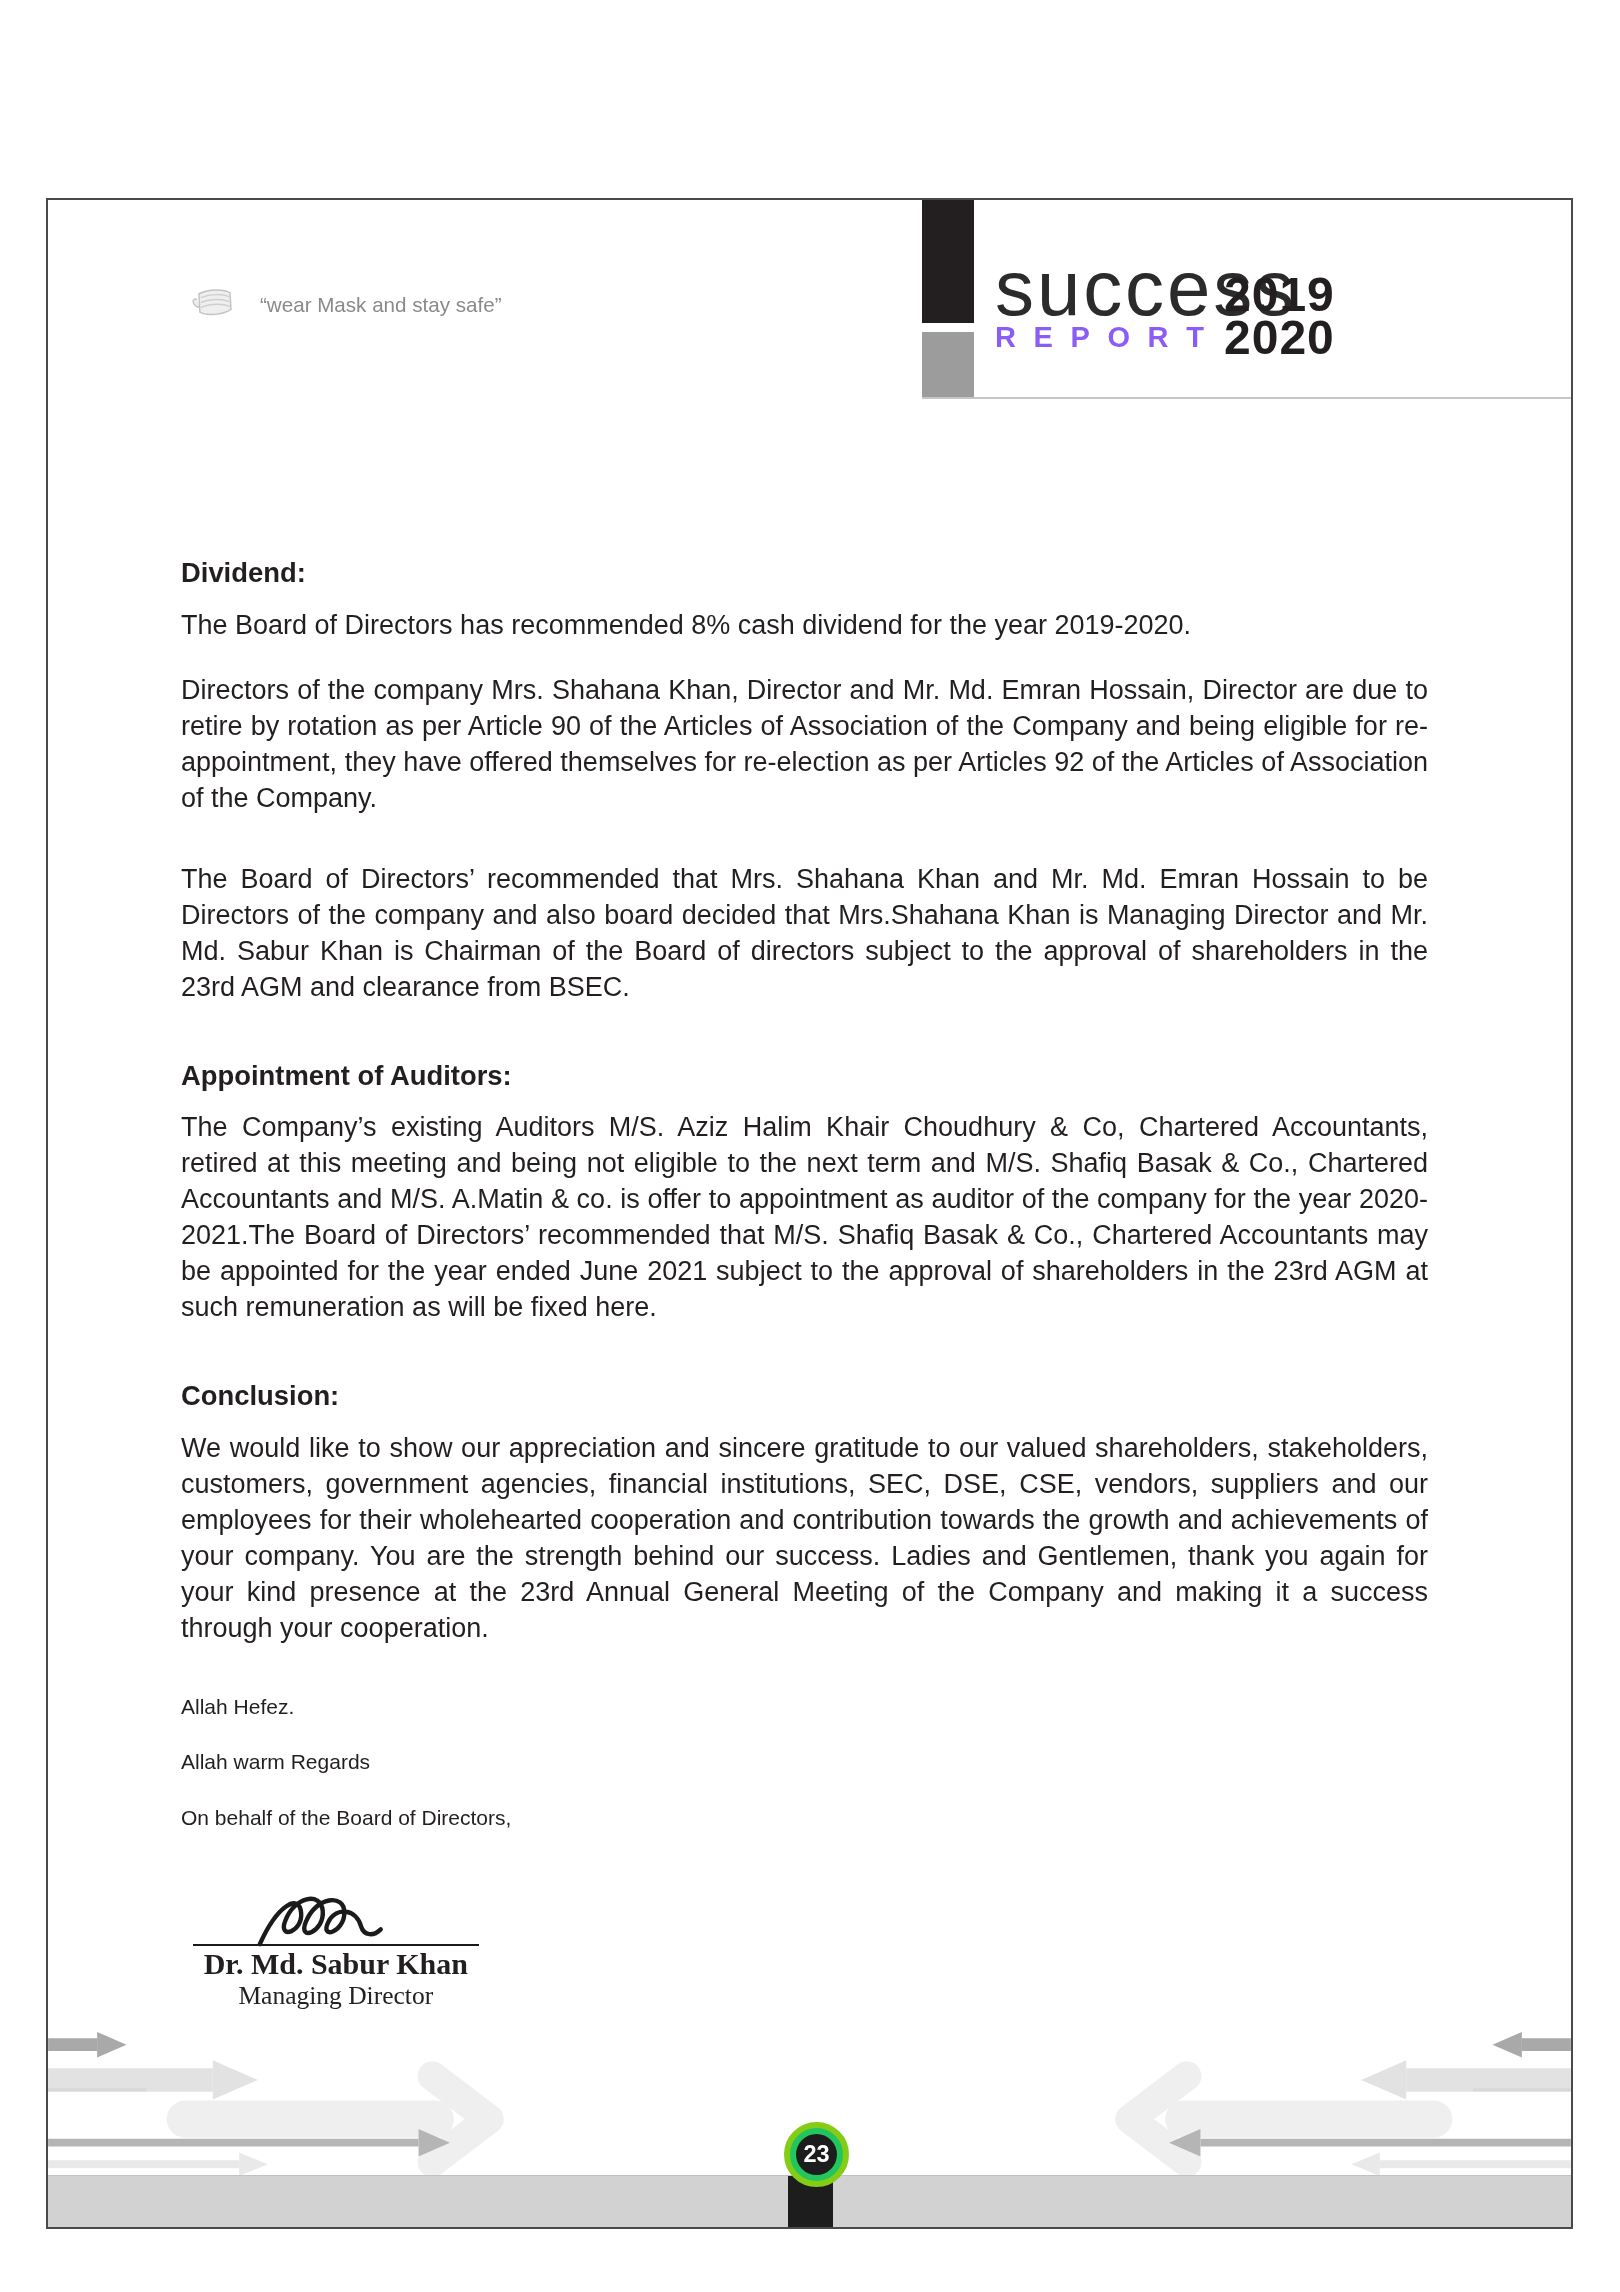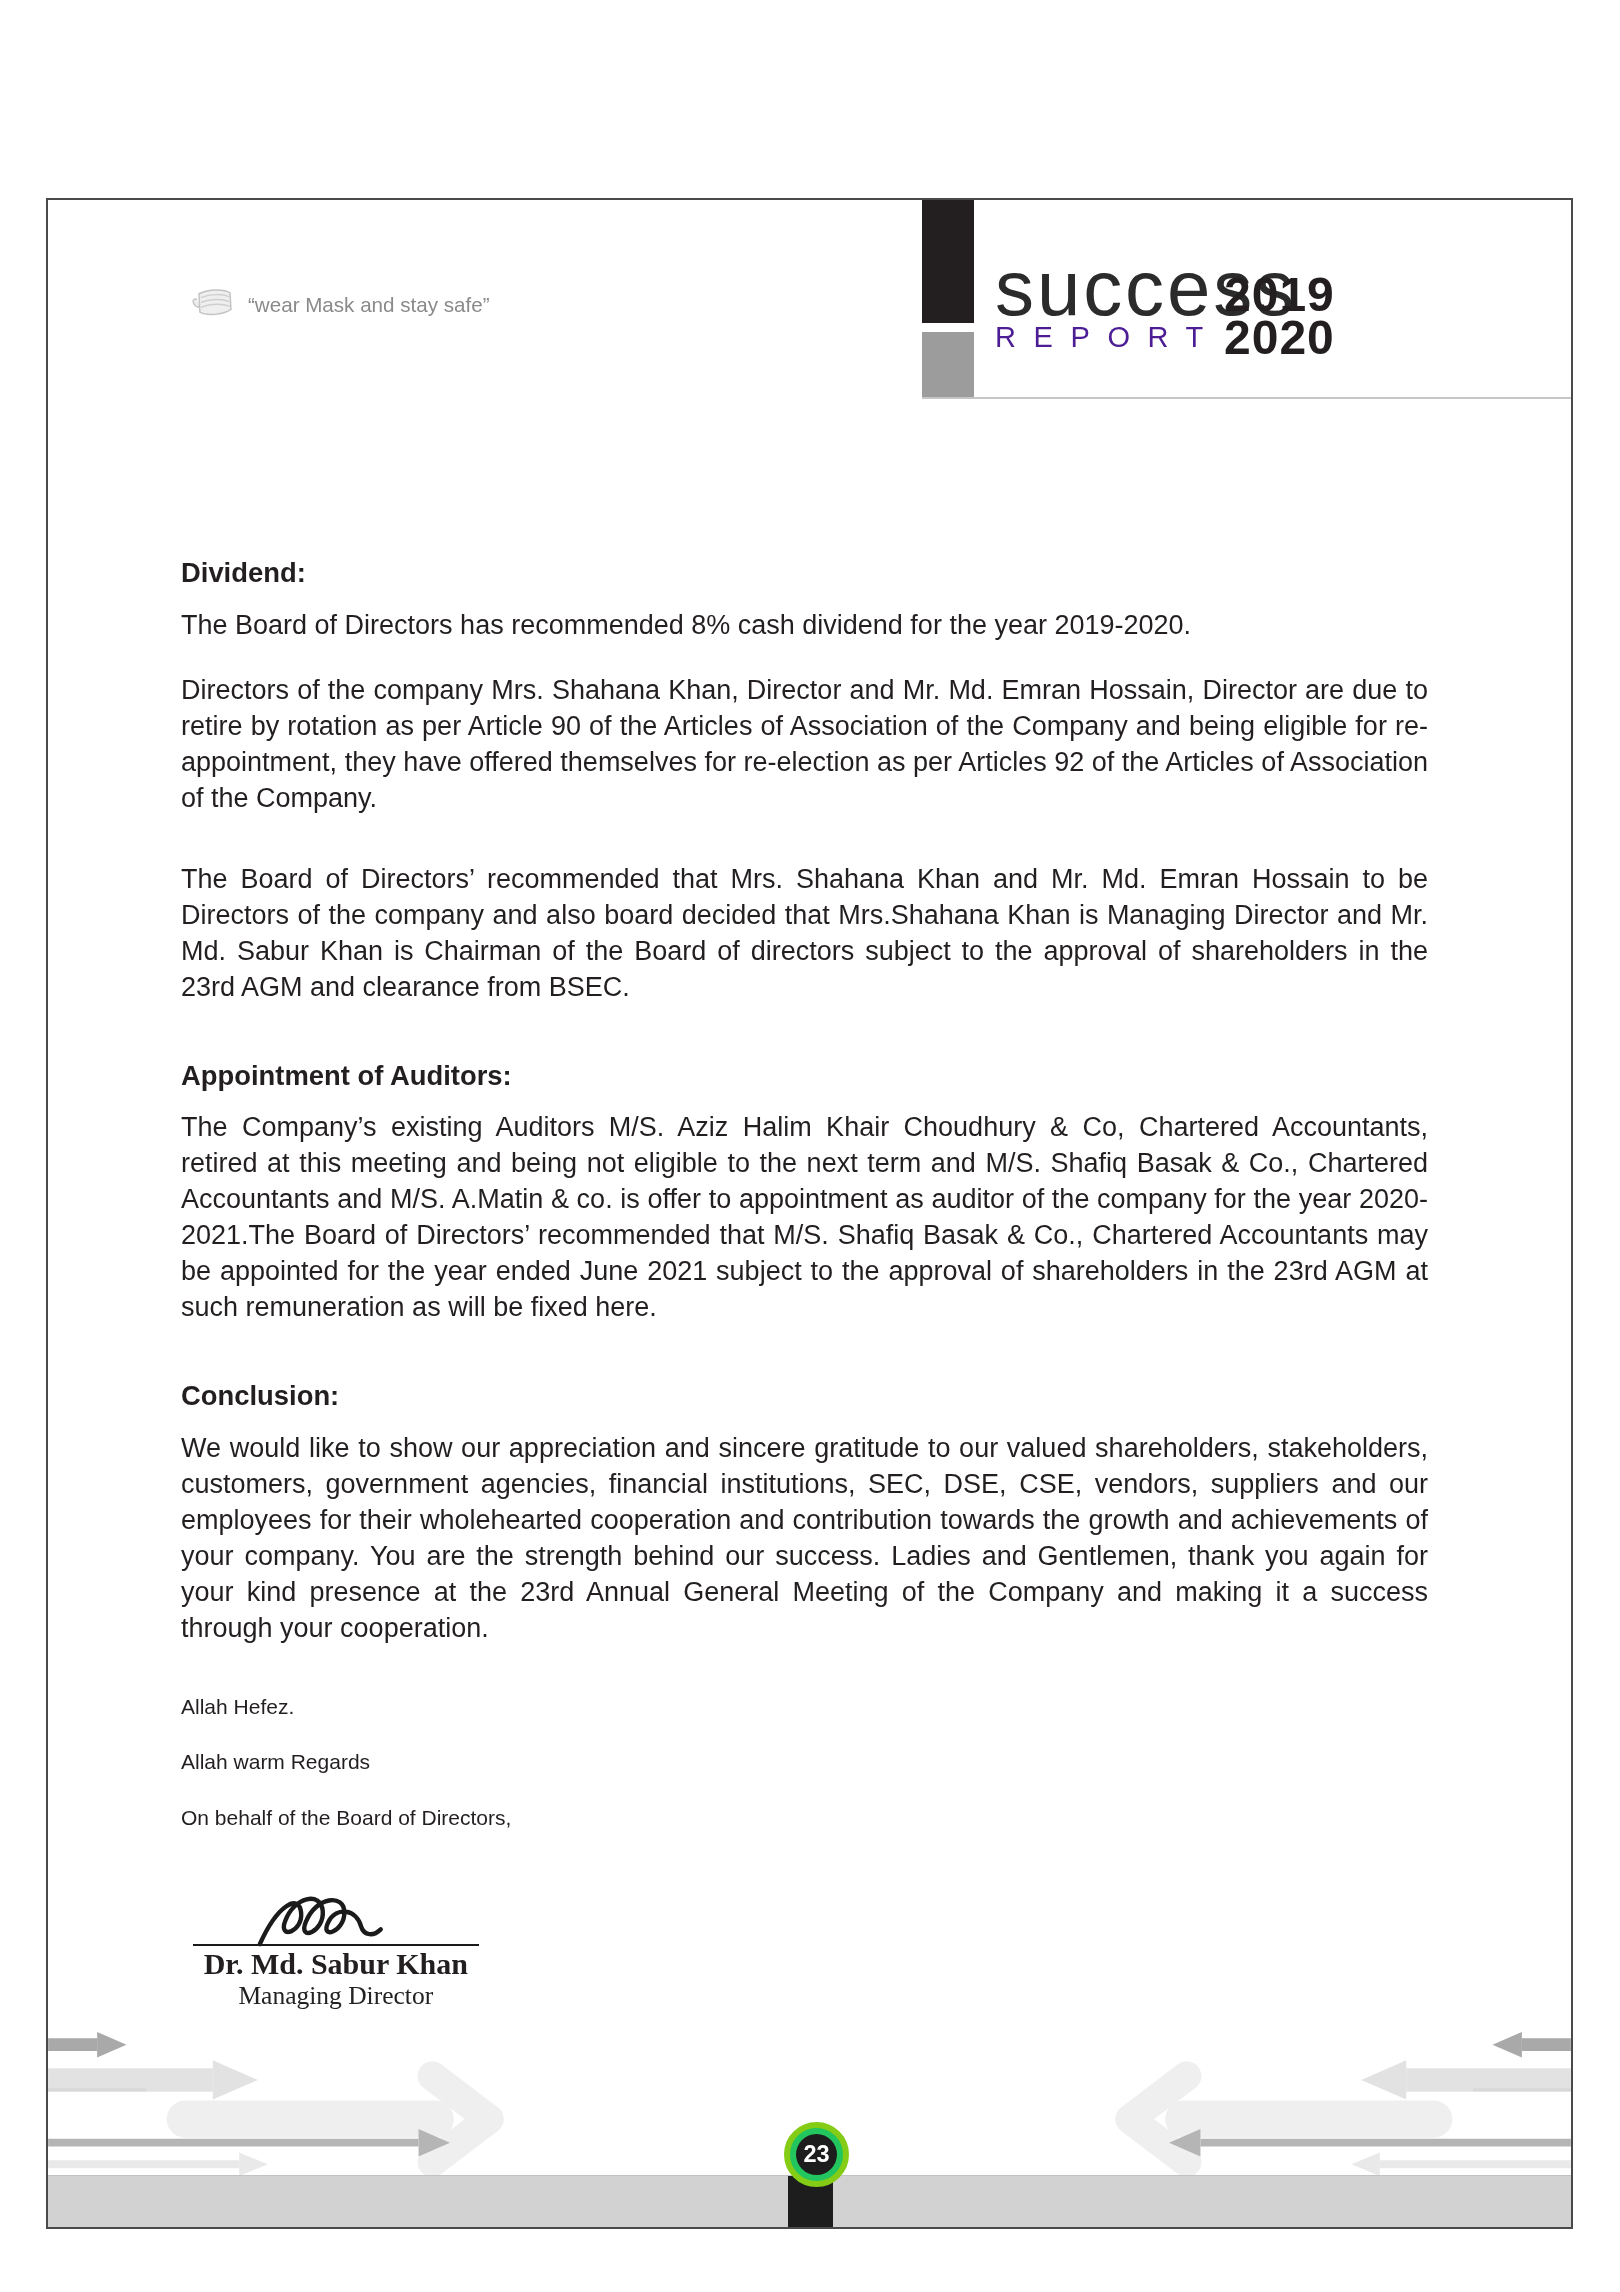--- a/index.html
+++ b/index.html
@@ -2,29 +2,29 @@
 <html><head>
 <meta charset="utf-8">
 <style>
   html,body{margin:0;padding:0;background:#ffffff;}
   .canvas{position:relative;width:1620px;height:2293px;background:#ffffff;overflow:hidden;
           font-family:"Liberation Sans",sans-serif;color:#231f20;}
   .page{position:absolute;left:46px;top:198px;width:1527px;height:2031px;
         border:2px solid #4a4a4a;background:#ffffff;box-sizing:border-box;}
 
   
-  .mask-note{position:absolute;left:143px;top:86px;display:flex;align-items:center;gap:12px;
+  .mask-note{position:absolute;left:143px;top:86px;display:flex;align-items:center;gap:24px;
              color:#8a8a8a;font-size:20.6px;}
   .logo{position:absolute;right:0;top:0;width:649px;height:197px;background:#ffffff;
         border-bottom:2px solid #c6c6c6;}
   .logo-bar-black{position:absolute;left:0;top:0;width:52px;height:123px;background:#231f20;}
   .logo-bar-gray{position:absolute;left:0;top:132px;width:52px;height:65px;background:#9c9c9c;}
   .logo-text{position:absolute;left:73px;top:49px;}
   .logo-annual{font-size:78px;font-weight:400;letter-spacing:2.9px;line-height:78px;color:#2b2b2b;}
-  .logo-report{font-size:29px;font-weight:400;letter-spacing:17.6px;margin-top:-5.9px;color:#4c1d95;}
+  .logo-report{font-size:29px;font-weight:700;letter-spacing:17.6px;margin-top:-5.9px;color:#8b5cf6;}
   .logo-years{position:absolute;left:302px;top:73px;font-size:48px;font-weight:700;
               line-height:43px;letter-spacing:1px;color:#231f20;}
 
   
   .main{position:absolute;left:133px;top:345px;width:1247px;}
   .sec-heading{font-size:27.4px;font-weight:700;margin:55px 0 17.6px;}
   .sec-heading.first{margin-top:12px;}
   .para{font-size:27px;line-height:36px;margin:0 0 29px;text-align:justify;}
   .para + .para{margin-top:45px;}
   .closing{margin-top:43px;}

